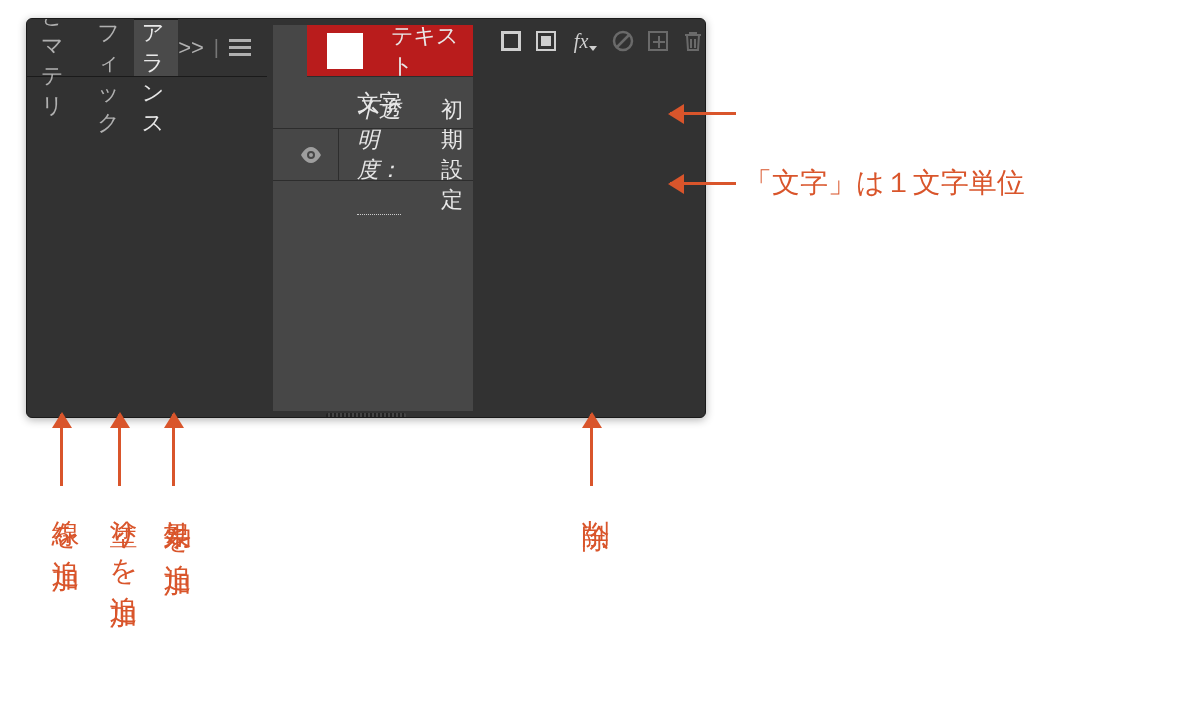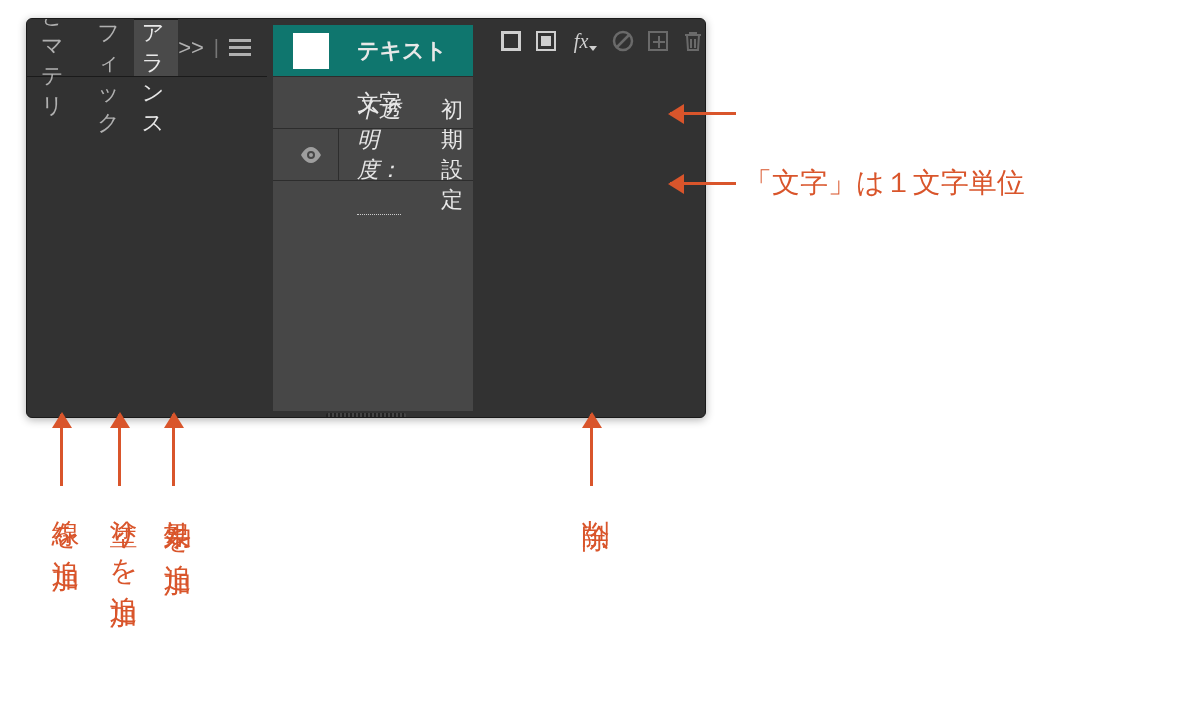--- a/index.html
+++ b/index.html
@@ -81,22 +81,23 @@
   .row {
     display: flex;
     align-items: center;
     height: 52px;
     padding: 0 10px;
     color: #e8e8e8;
     font-size: 22px;
     border-bottom: 1px solid #2d2d2d;
   }
   .row.selected {
-    background: #0f766e;
-    font-weight: 700;
+    background: #b91c1c;
+    font-weight: 400;
+    margin-left: 34px;
   }
   .swatch-cell {
     width: 56px;
     display: flex;
     justify-content: center;
   }
   .swatch {
     width: 36px;
     height: 36px;
     background: #fff;

